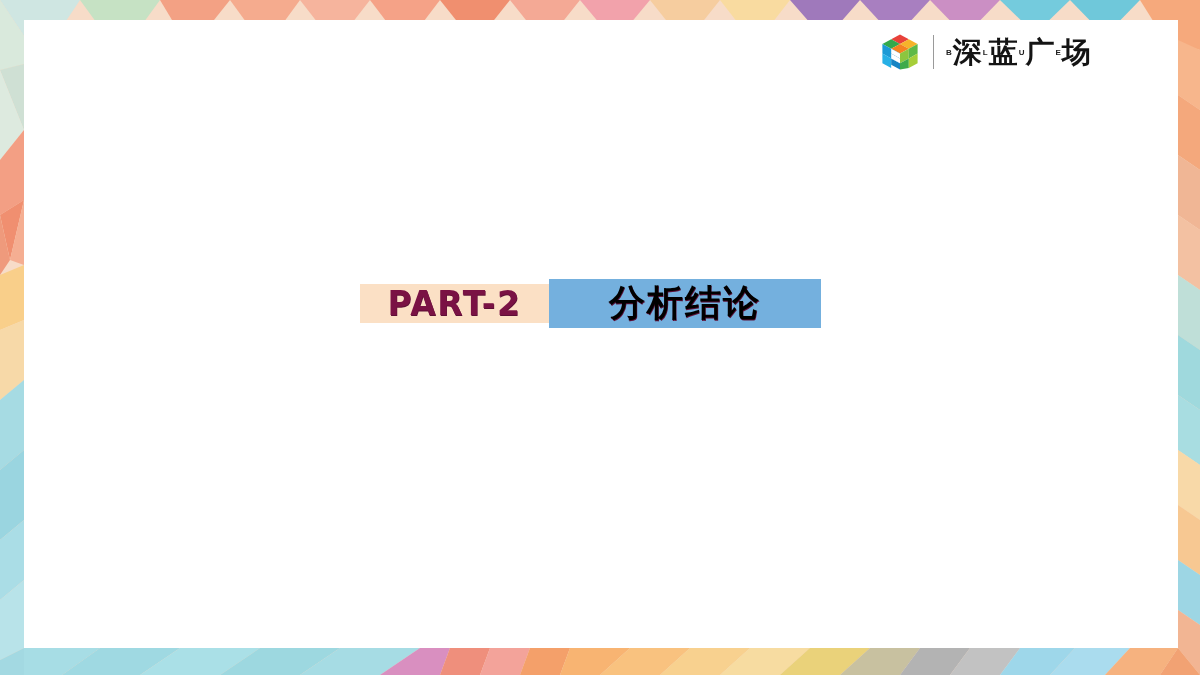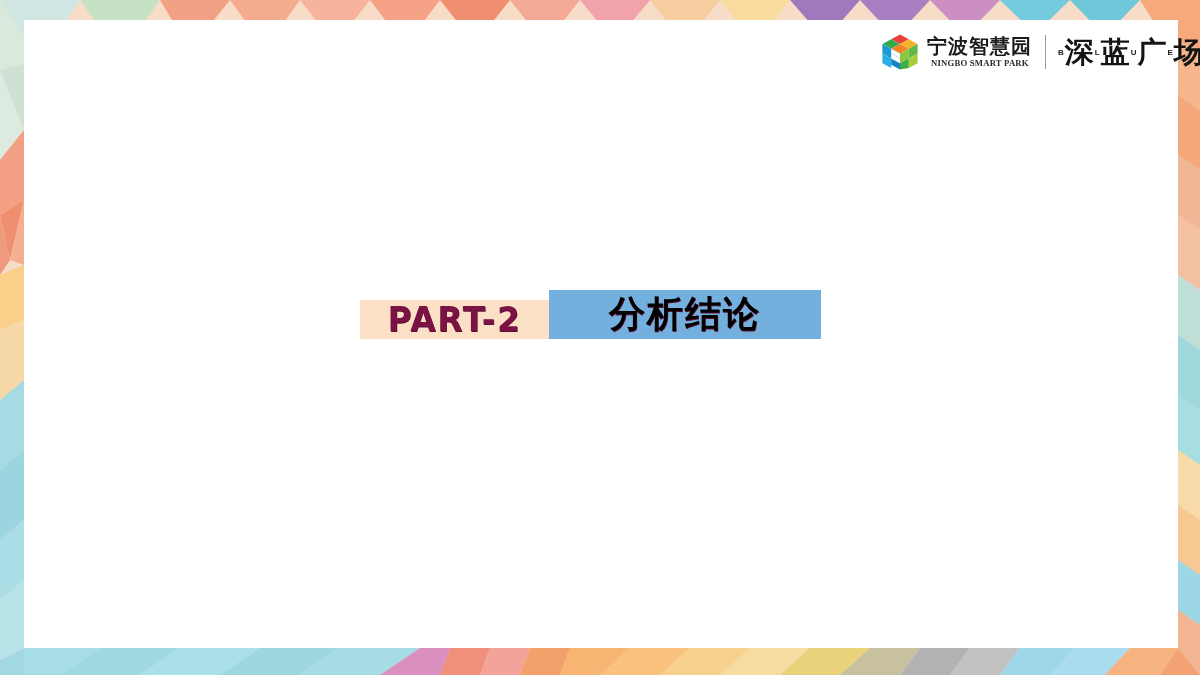--- a/index.html
+++ b/index.html
@@ -112,21 +112,21 @@
     letter-spacing: 0px;
     line-height: 1;
   }
 
   
   #title-group {
     position: absolute;
     left: 360px;
     top: 268px;
     display: flex;
-    align-items: flex-end;
+    align-items: center;
     height: 71px;
   }
   #part-block {
     width: 189px;
     background: #fbe0c5;
     display: flex;
     align-items: center;
     justify-content: center;
   }
   #part-label {
@@ -263,24 +263,20 @@
 
       <polygon points="50,54 72,42 72,66 50,78" fill="#8cc63f"></polygon>
       <polygon points="72,42 94,30 94,54 72,66" fill="#5fb947"></polygon>
       <polygon points="50,78 72,66 72,90 50,94" fill="#3faa4a"></polygon>
       <polygon points="72,66 94,54 94,78 72,90" fill="#a6ce39"></polygon>
 
       <polygon points="28,42 50,54 50,66 28,54" fill="#ffffff"></polygon>
       <polygon points="28,54 50,66 50,78 28,66" fill="#ffffff"></polygon>
     </svg>
 
-    <div id="logo-words">
-      <div id="logo-cn">宁波智慧园</div>
-      <div id="logo-en">NINGBO SMART PARK</div>
-    </div>
 
     <div id="logo-divider"></div>
 
     <div id="brand-blue">
       <span class="brand-sm">B</span>
       <span class="brand-cn">深</span>
       <span class="brand-sm">L</span>
       <span class="brand-cn">蓝</span>
       <span class="brand-sm">U</span>
       <span class="brand-cn">广</span>

